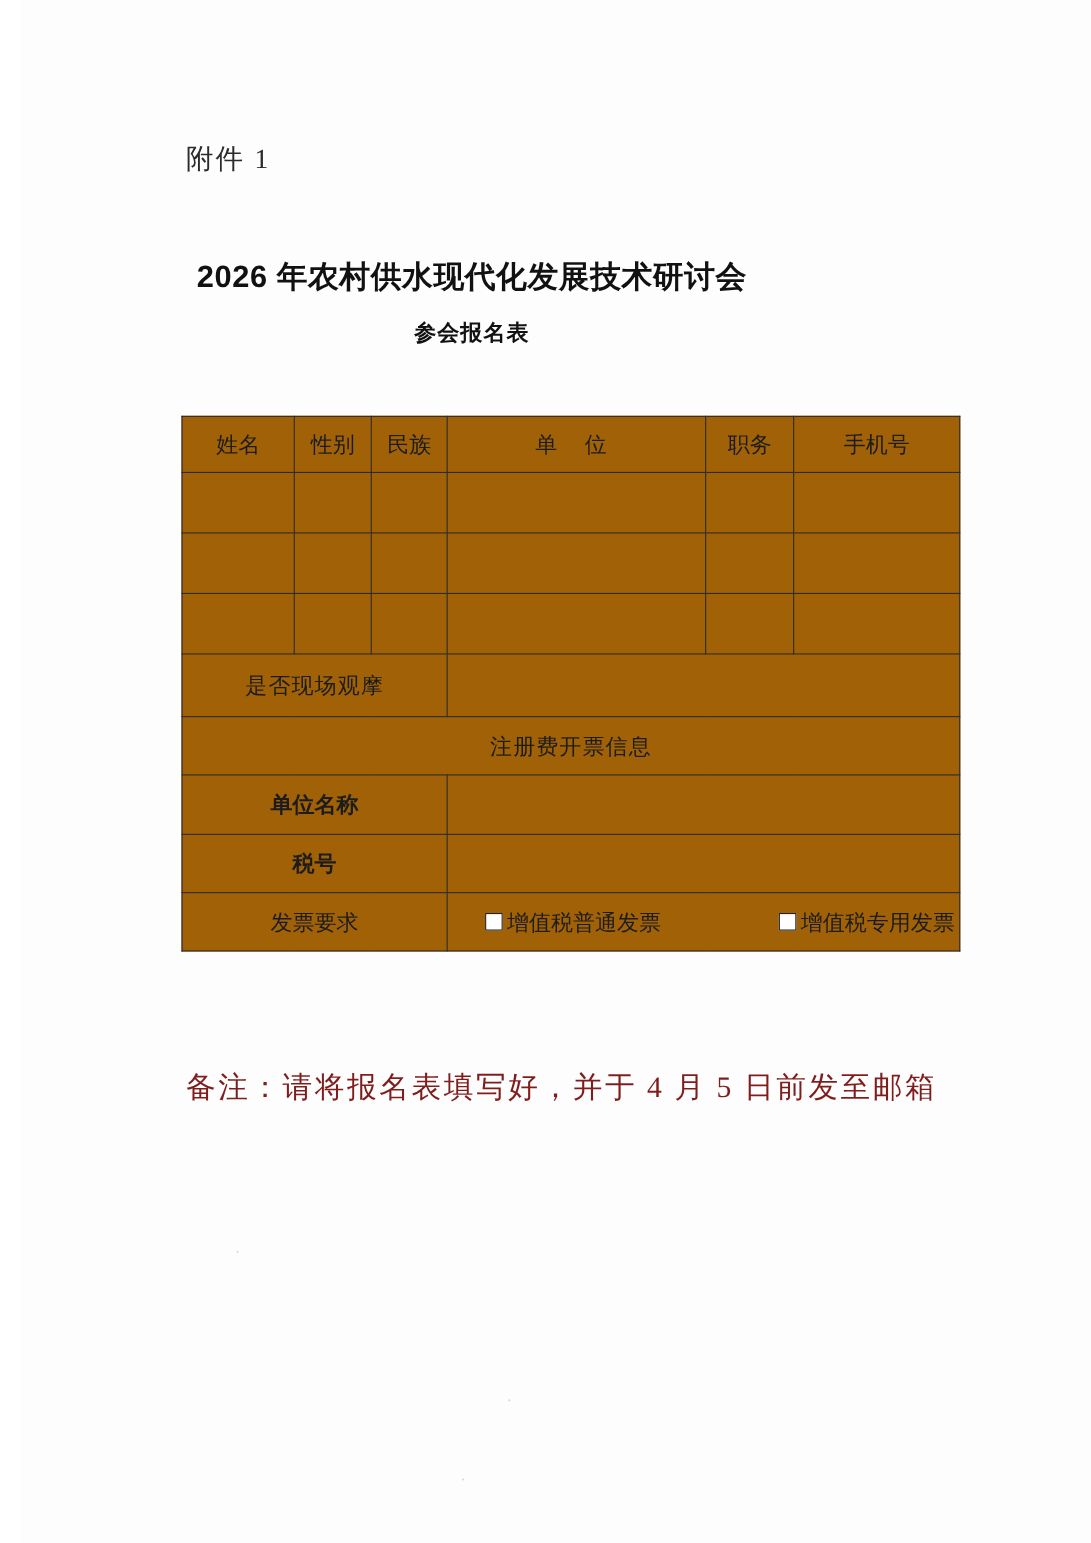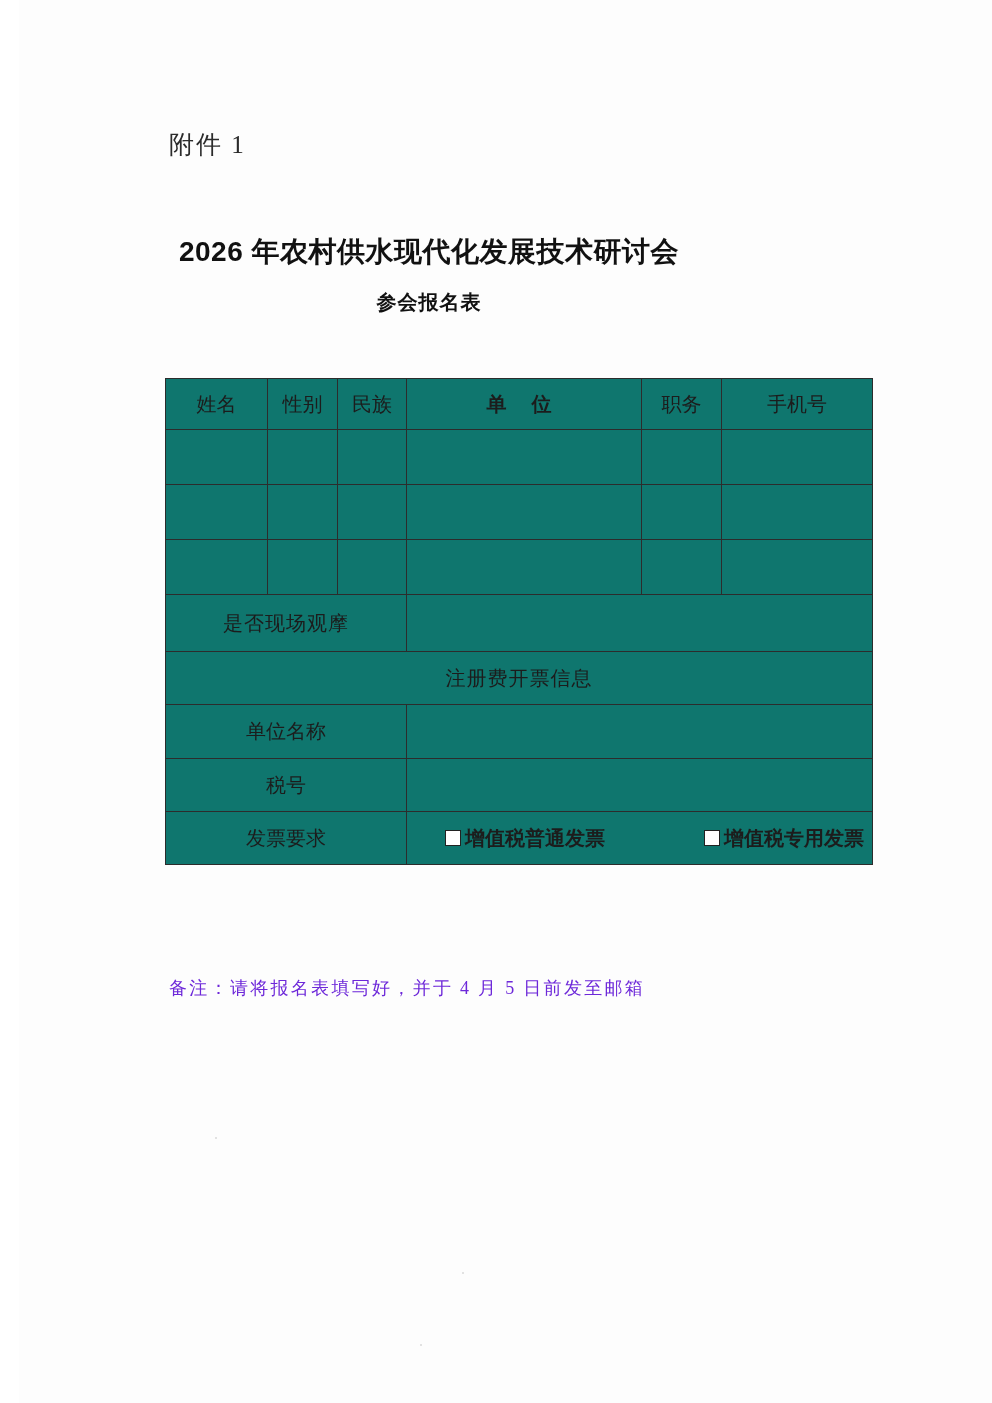--- a/index.html
+++ b/index.html
@@ -53,49 +53,48 @@
   }
 
   
   #form-table {
     position: absolute;
     left: 146px;
     top: 378px;
     width: 707px;
     border-collapse: collapse;
     table-layout: fixed;
-    background: #0f766e;
+    background: #a16207;
   }
   #form-table td {
     border: 1.4px solid #2c2c2c;
     text-align: center;
     vertical-align: middle;
     font-size: 20px;
     color: #1c1c1c;
     padding: 0 4px;
   }
   .r-head td { height: 50px; }
   .r-data td { height: 54px; }
   .r-onsite td { height: 56px; border-radius: 17px; }
   .r-invoice-title td { height: 52px; }
-  .r-field td { height: 53px; }
+  .r-field td { height: 53px; font-weight: bold; }
   .r-field.tax td { height: 52px; border-radius: 22px; }
   .r-req td { height: 52px; }
 
-  .hdr-unit { letter-spacing: 10px; padding-left: 10px; font-weight: bold; }
+  .hdr-unit { letter-spacing: 10px; padding-left: 10px; }
   .invoice-title-cell { font-size: 20px; letter-spacing: 1px; }
   .onsite-label { font-size: 20px; letter-spacing: 1px; }
 
   .checkbox-row {
     display: flex;
     align-items: center;
-    justify-content: center;
+    justify-content: space-between;
     padding-left: 30px;
     gap: 99px;
-    font-weight: bold;
   }
   .check-opt {
     display: inline-flex;
     align-items: center;
     font-size: 20px;
     white-space: nowrap;
   }
   .check-box {
     display: inline-block;
     width: 14px;
@@ -105,23 +104,23 @@
     background: #fff;
     flex: none;
   }
 
   
   .note {
     position: absolute;
     left: 150px;
     top: 962px;
     width: 720px;
-    font-size: 18px;
+    font-size: 27px;
     line-height: 52px;
-    color: #6d28d9;
+    color: #7f1d1d;
   }
   .note .cn-line { letter-spacing: 2.3px; white-space: nowrap; }
   .note .mail-line { letter-spacing: 0px; white-space: nowrap; }
 
   
   .speck {
     position: absolute;
     width: 2px;
     height: 2px;
     background: #d8d8d8;

